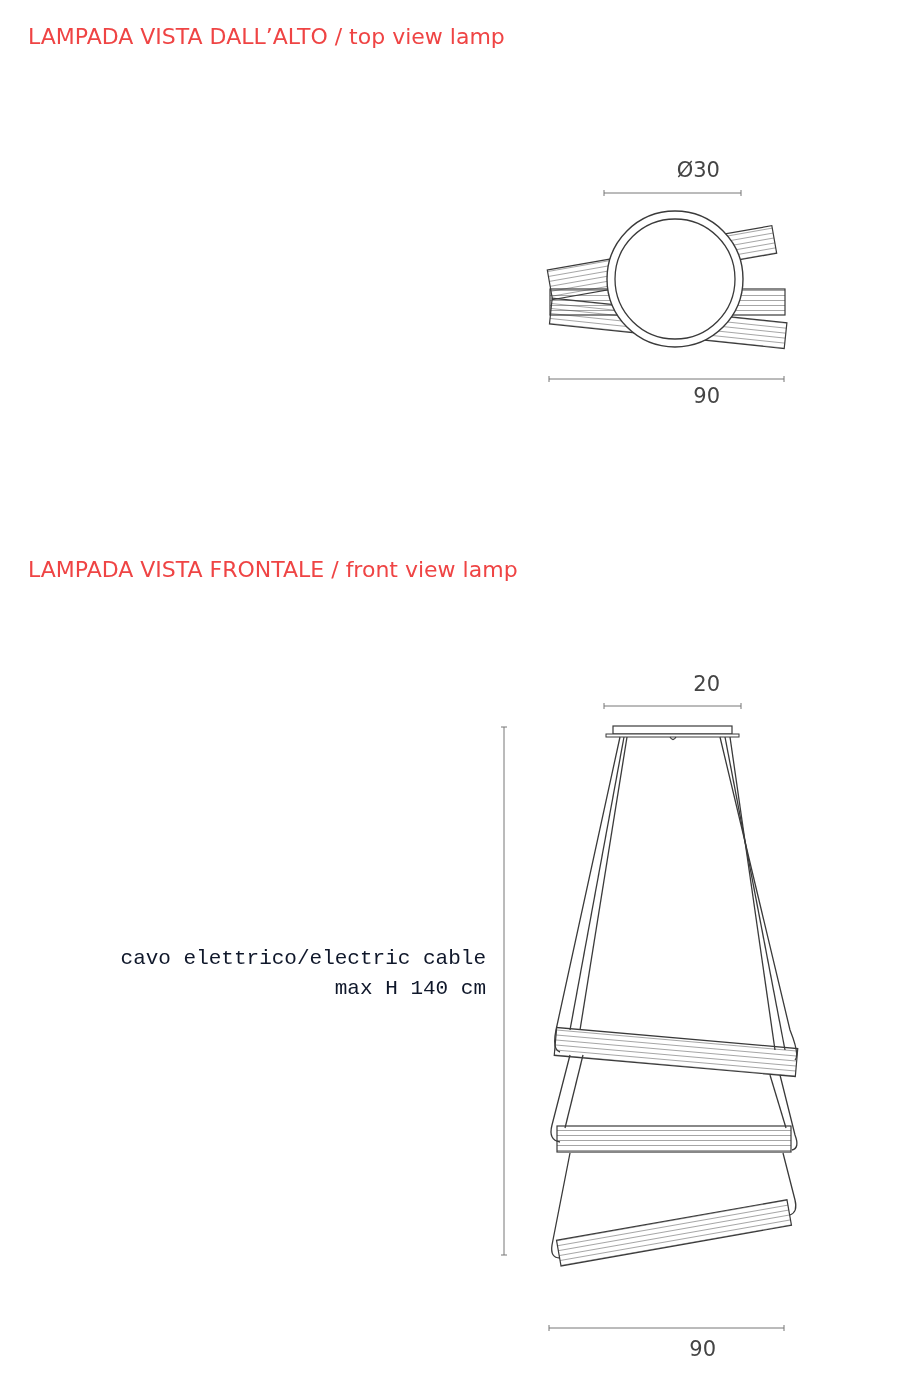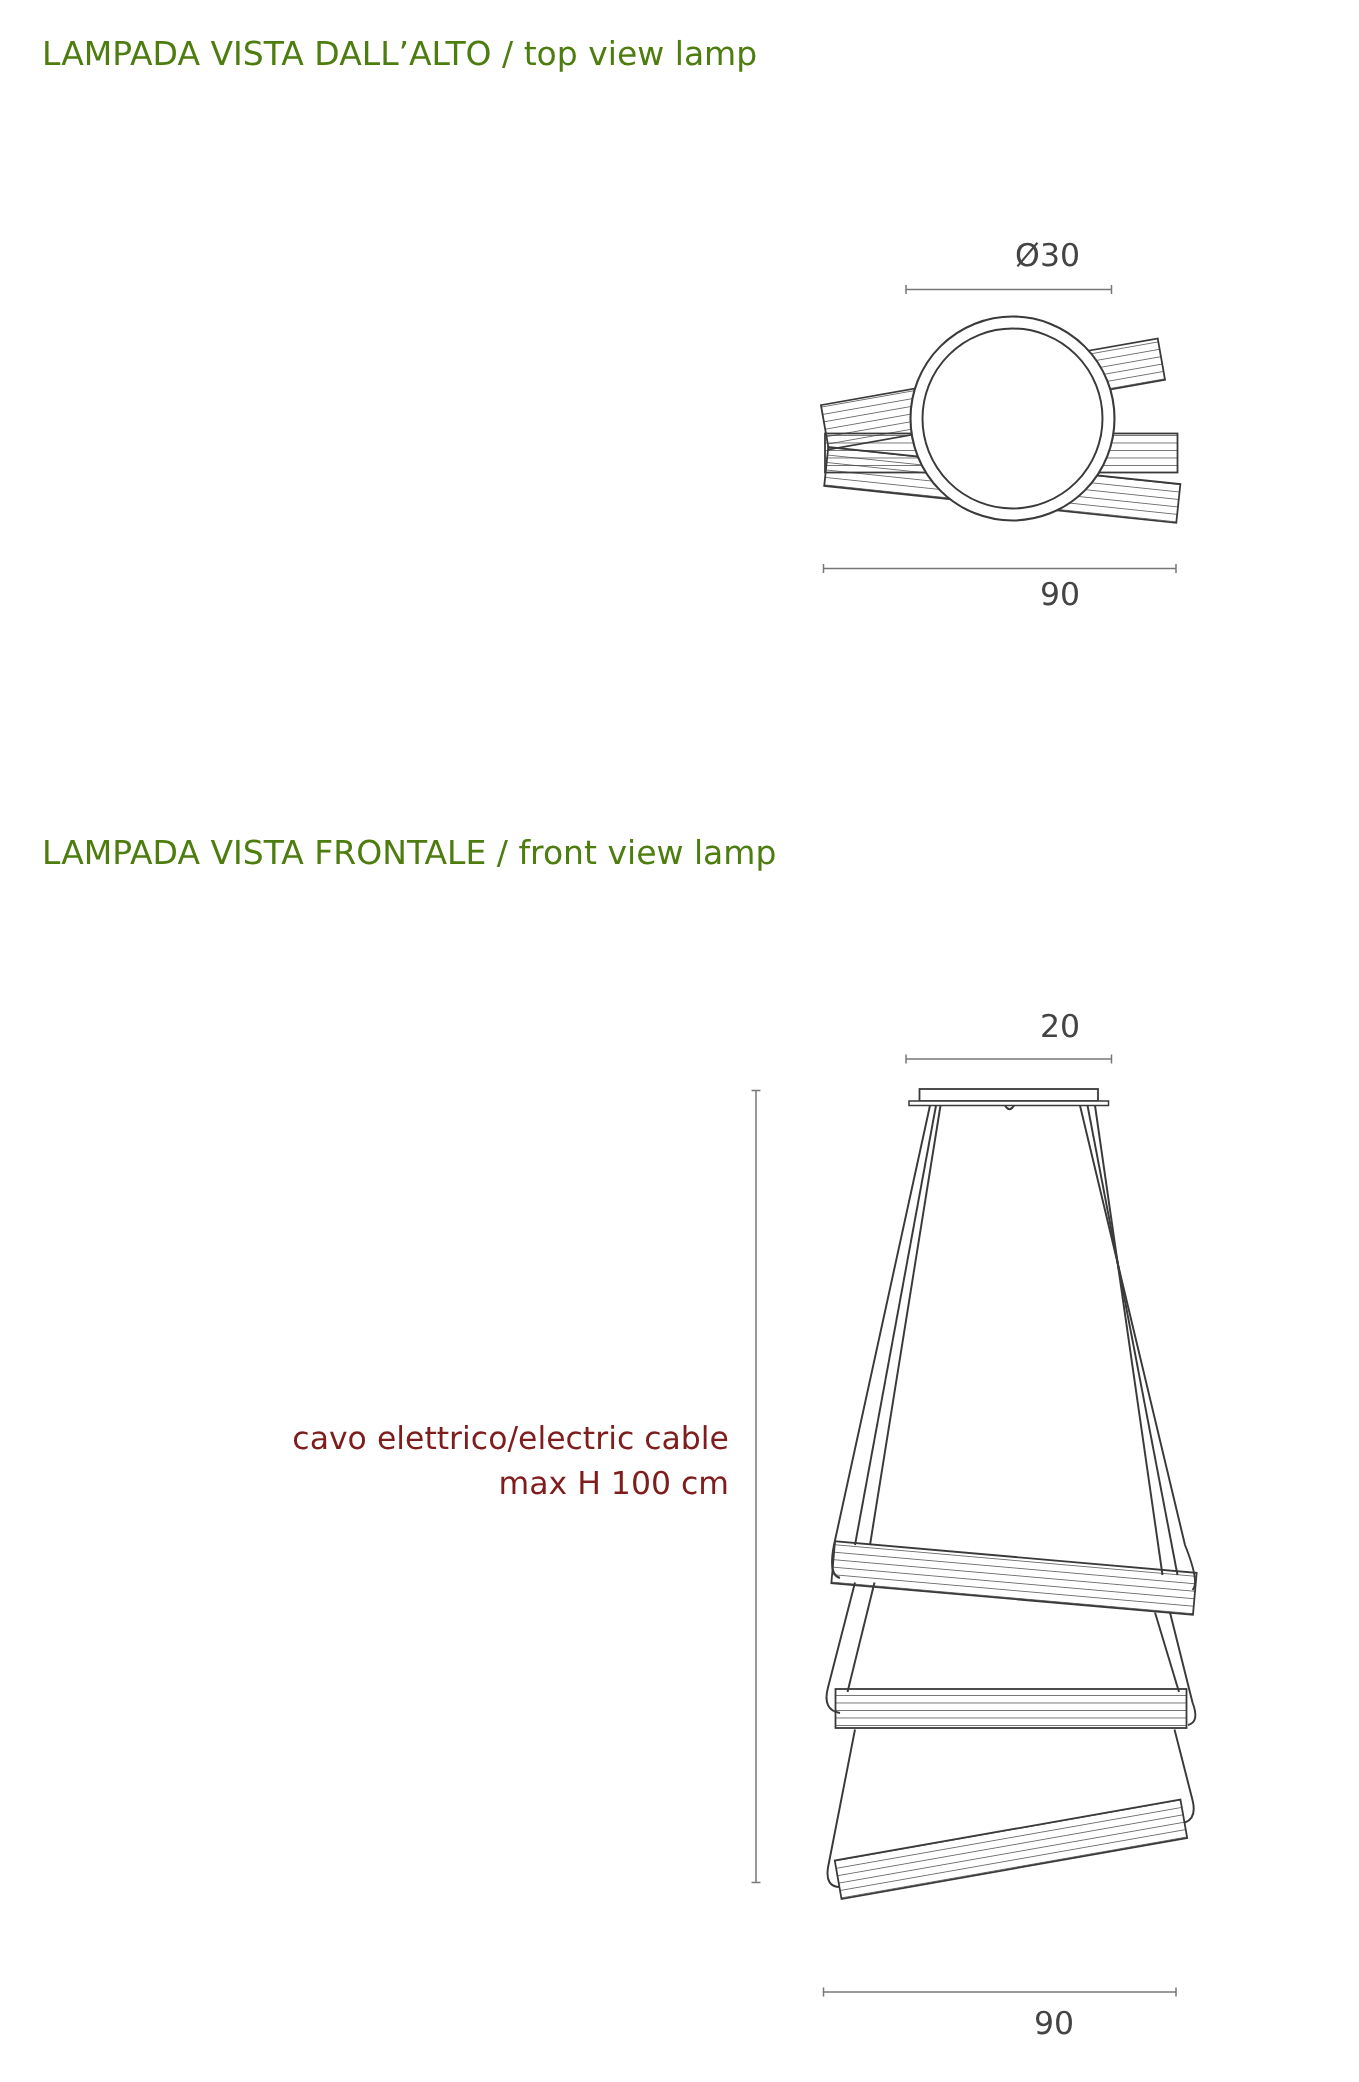--- a/index.html
+++ b/index.html
@@ -1,41 +1,41 @@
 <!DOCTYPE html>
 <html><head>
 <meta charset="utf-8">
 <style>
   html, body { margin:0; padding:0; background:#ffffff; }
   body { width:906px; height:1388px; position:relative; overflow:hidden;
          font-family:"DejaVu Sans", sans-serif; color:#2b2b2b; }
-  .title { position:absolute; left:28px; font-size:22px; letter-spacing:0px; color:#4d7c0f; white-space:nowrap; }
+  .title { position:absolute; left:28px; font-size:22px; letter-spacing:0px; color:#ef4444; white-space:nowrap; }
   .t1 { top:24px; }
   .t2 { top:557px; }
   .dimlabel { position:absolute; font-size:21px; color:#444; text-align:right; }
-  .cable { position:absolute; right:420px; top:944px; text-align:right; font-size:21px; color:#7f1d1d; line-height:30px; white-space:nowrap; }
+  .cable { position:absolute; right:420px; top:944px; text-align:right; font-size:21px; color:#0f172a; line-height:30px; white-space:nowrap;font-family:Liberation Mono, monospace; }
   svg { position:absolute; left:0; top:0; }
   .ln { stroke:#3a3a3a; stroke-width:1.3; fill:none; }
   .dim { stroke:#777; stroke-width:1; fill:none; }
 </style>
 </head>
 <body>
 
 <div class="title t1">LAMPADA VISTA DALL’ALTO / top view lamp</div>
 <div class="title t2">LAMPADA VISTA FRONTALE / front view lamp</div>
 
 <div class="dimlabel" style="left:620px;top:158px;width:100px;">Ø30</div>
 <div class="dimlabel" style="left:620px;top:384px;width:100px;">90</div>
 
 <div class="dimlabel" style="left:620px;top:672px;width:100px;">20</div>
 <div class="dimlabel" style="left:616px;top:1337px;width:100px;">90</div>
 
 <div class="cable">
   <div>cavo elettrico/electric cable</div>
-  <div>max H 100 cm</div>
+  <div>max H 140 cm</div>
 </div>
 
 <svg width="906" height="1388" viewBox="0 0 906 1388">
   <defs>
     <pattern id="ribs" x="0" y="0" width="10" height="5" patternUnits="userSpaceOnUse">
       <line x1="0" y1="0" x2="10" y2="0" stroke="#3a3a3a" stroke-width="0.9"></line>
     </pattern>
   </defs>
 
   <g>

